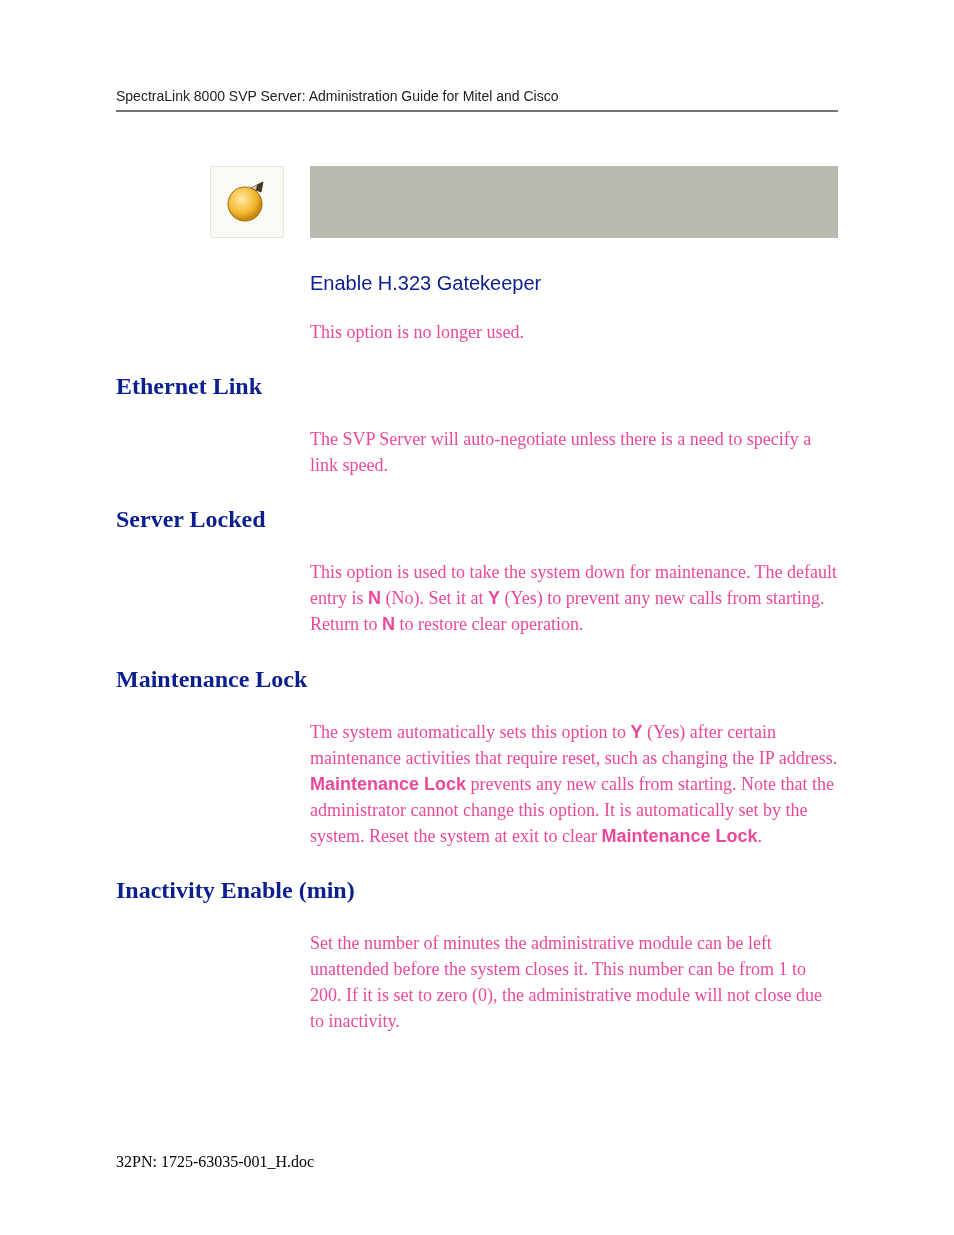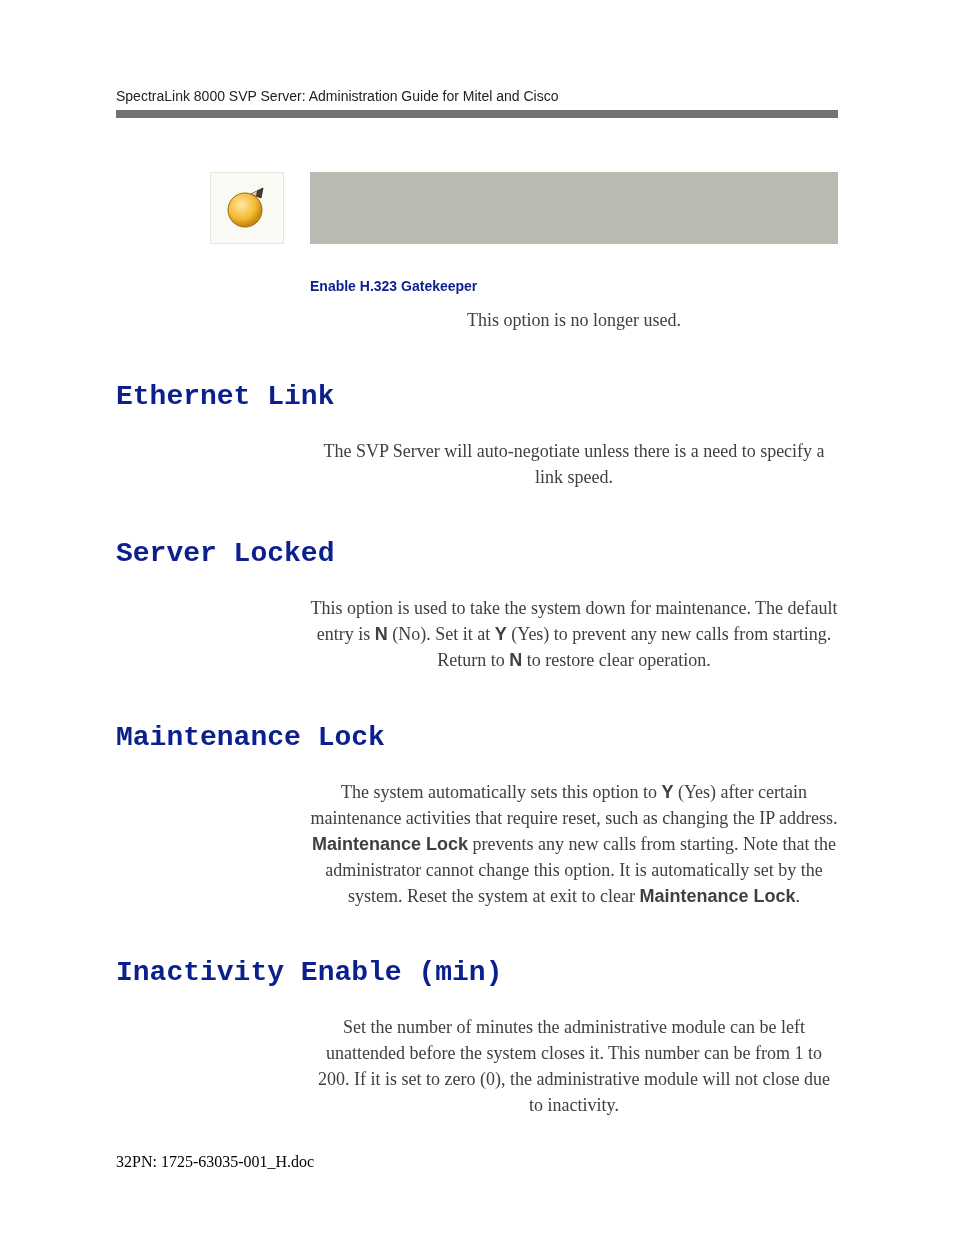--- a/index.html
+++ b/index.html
@@ -10,21 +10,21 @@
     font-family: "Palatino Linotype", "Book Antiqua", Palatino, Georgia, serif;
     color: #000;
     position: relative;
     padding: 88px 116px 0 116px;
   }
   .header-line {
     font-family: Arial, Helvetica, sans-serif;
     font-size: 14px;
     color: #222;
     padding-bottom: 6px;
-    border-bottom: 8px solid #737373;
+    border-bottom: 2px solid #737373;
     margin-bottom: 54px;
   }
   .callout-row {
     display: flex;
     margin-left: 94px;
     margin-bottom: 34px;
   }
   .callout-icon {
     width: 74px;
     height: 72px;
@@ -40,39 +40,38 @@
     background: #babab0;
     margin-left: 26px;
   }
   .body-col {
     margin-left: 194px;
     margin-right: 0;
     max-width: 540px;
   }
   .sub-heading {
     font-family: Arial, Helvetica, sans-serif;
-    font-size: 14px;
+    font-size: 20px;
+    font-weight: normal;
+    color: #0b1f8f;
+    margin-bottom: 24px;
+  }
+  .section-heading {
+    font-family: Liberation Serif, serif;
+    font-size: 24px;
     font-weight: bold;
     color: #0b1f8f;
-    margin-bottom: 13px;
-  }
-  .section-heading {
-    font-family: Liberation Mono, monospace;
-    font-size: 28px;
-    font-weight: bold;
-    color: #0b1f8f;
-    margin-top: 48px;
+    margin-top: 28px;
     margin-bottom: 26px;
     margin-left: 0;
   }
   .para {
     font-size: 18px;
     line-height: 1.45;
-    color: #404040;
-    text-align: center;
+    color: #ec4899;
   }
   .para .b {
     font-family: Arial, Helvetica, sans-serif;
     font-weight: bold;
   }
   .footer {
     position: absolute;
     bottom: 64px;
     left: 116px;
     right: 116px;

